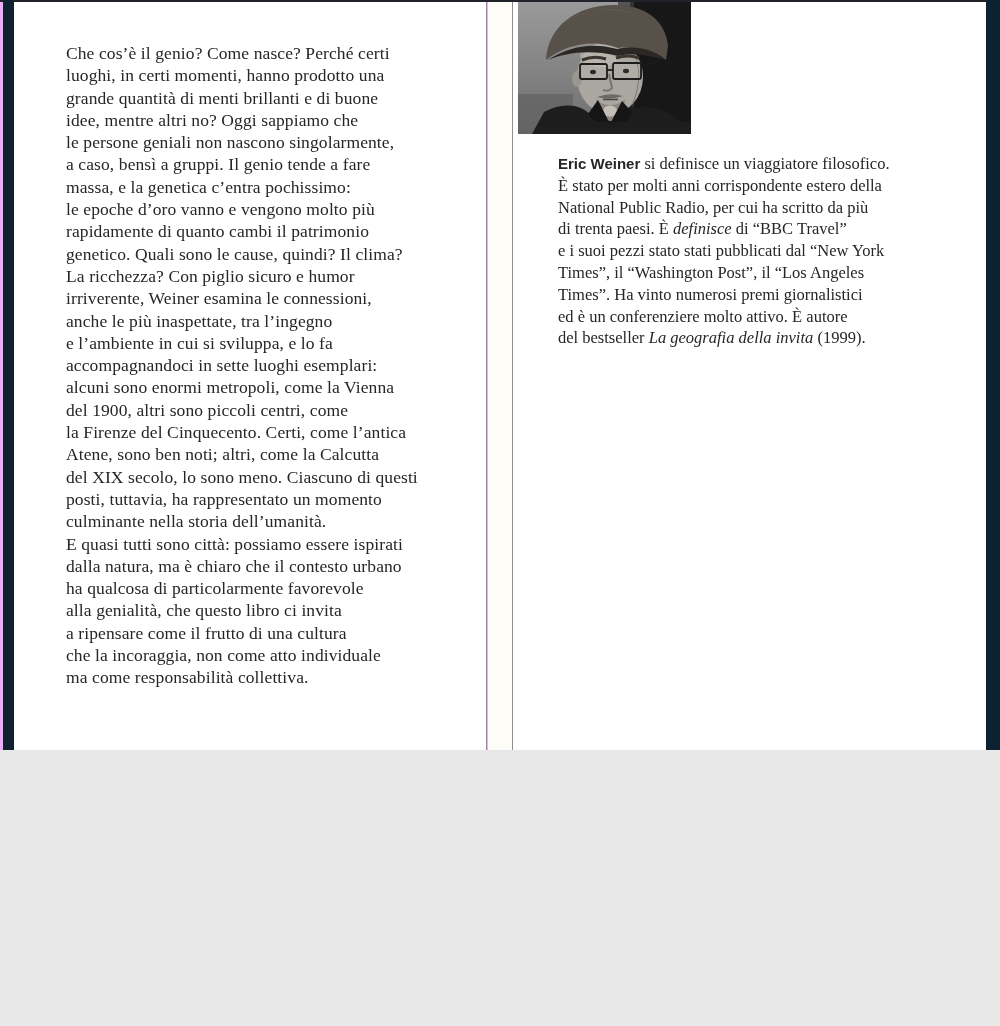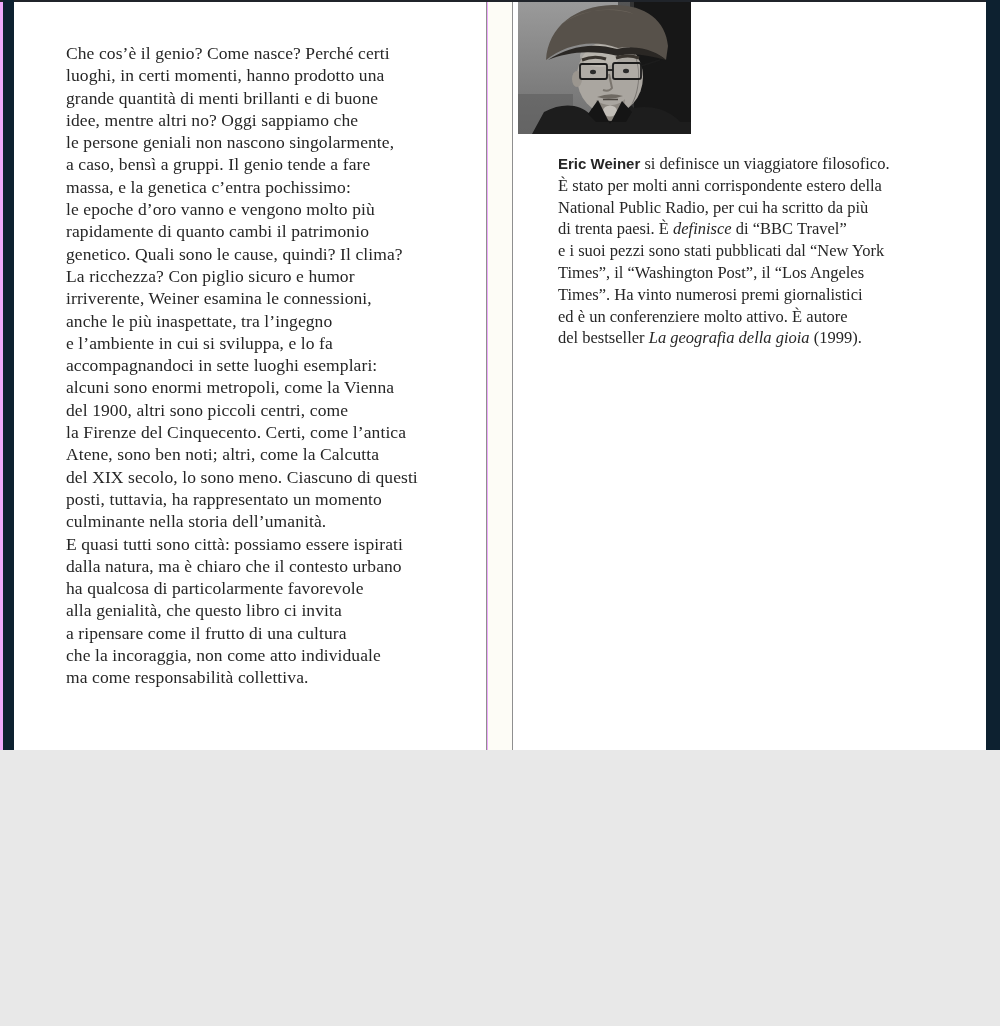--- a/index.html
+++ b/index.html
@@ -120,25 +120,25 @@
       <ellipse cx="92" cy="109" rx="7" ry="5.5" fill="#cfccc6" opacity="0.8"></ellipse>
       <path d="M85,97.5 L100,97.5" stroke="#4a4540" stroke-width="1.5"></path>
 
       <path d="M70,112 L80,98 L92,122 L104,99 L114,110 L108,120 L78,120 Z" fill="#151515"></path>
     </svg>
 
     <div class="bio"><span class="seg-b">Eric Weiner</span><span> si definisce un viaggiatore filosofico.
 È stato per molti anni corrispondente estero della
 National Public Radio, per cui ha scritto da più
 di trenta paesi. È </span><span class="seg-i">definisce</span><span> di “BBC Travel”
-e i suoi pezzi sono stati pubblicati dal “New York
+e i suoi pezzi stato stati pubblicati dal “New York
 Times”, il “Washington Post”, il “Los Angeles
 Times”. Ha vinto numerosi premi giornalistici
 ed è un conferenziere molto attivo. È autore
-del bestseller </span><span class="seg-i">La geografia della gioia</span><span> (1999).</span></div>
+del bestseller </span><span class="seg-i">La geografia della invita</span><span> (1999).</span></div>
 
     <div class="publisher">
       <div class="logo-row">
         <svg class="logo-mark" viewBox="0 0 16 16">
           <circle cx="8" cy="8" r="8" fill="#111"></circle>
           <text x="8" y="12" text-anchor="middle" font-family="Liberation Sans, sans-serif" font-weight="bold" font-size="11.5" fill="#ffffff">G</text>
         </svg>
         <span class="logo-name">GIUNTI</span>
       </div>
       <div class="urls">www.giunti.it

